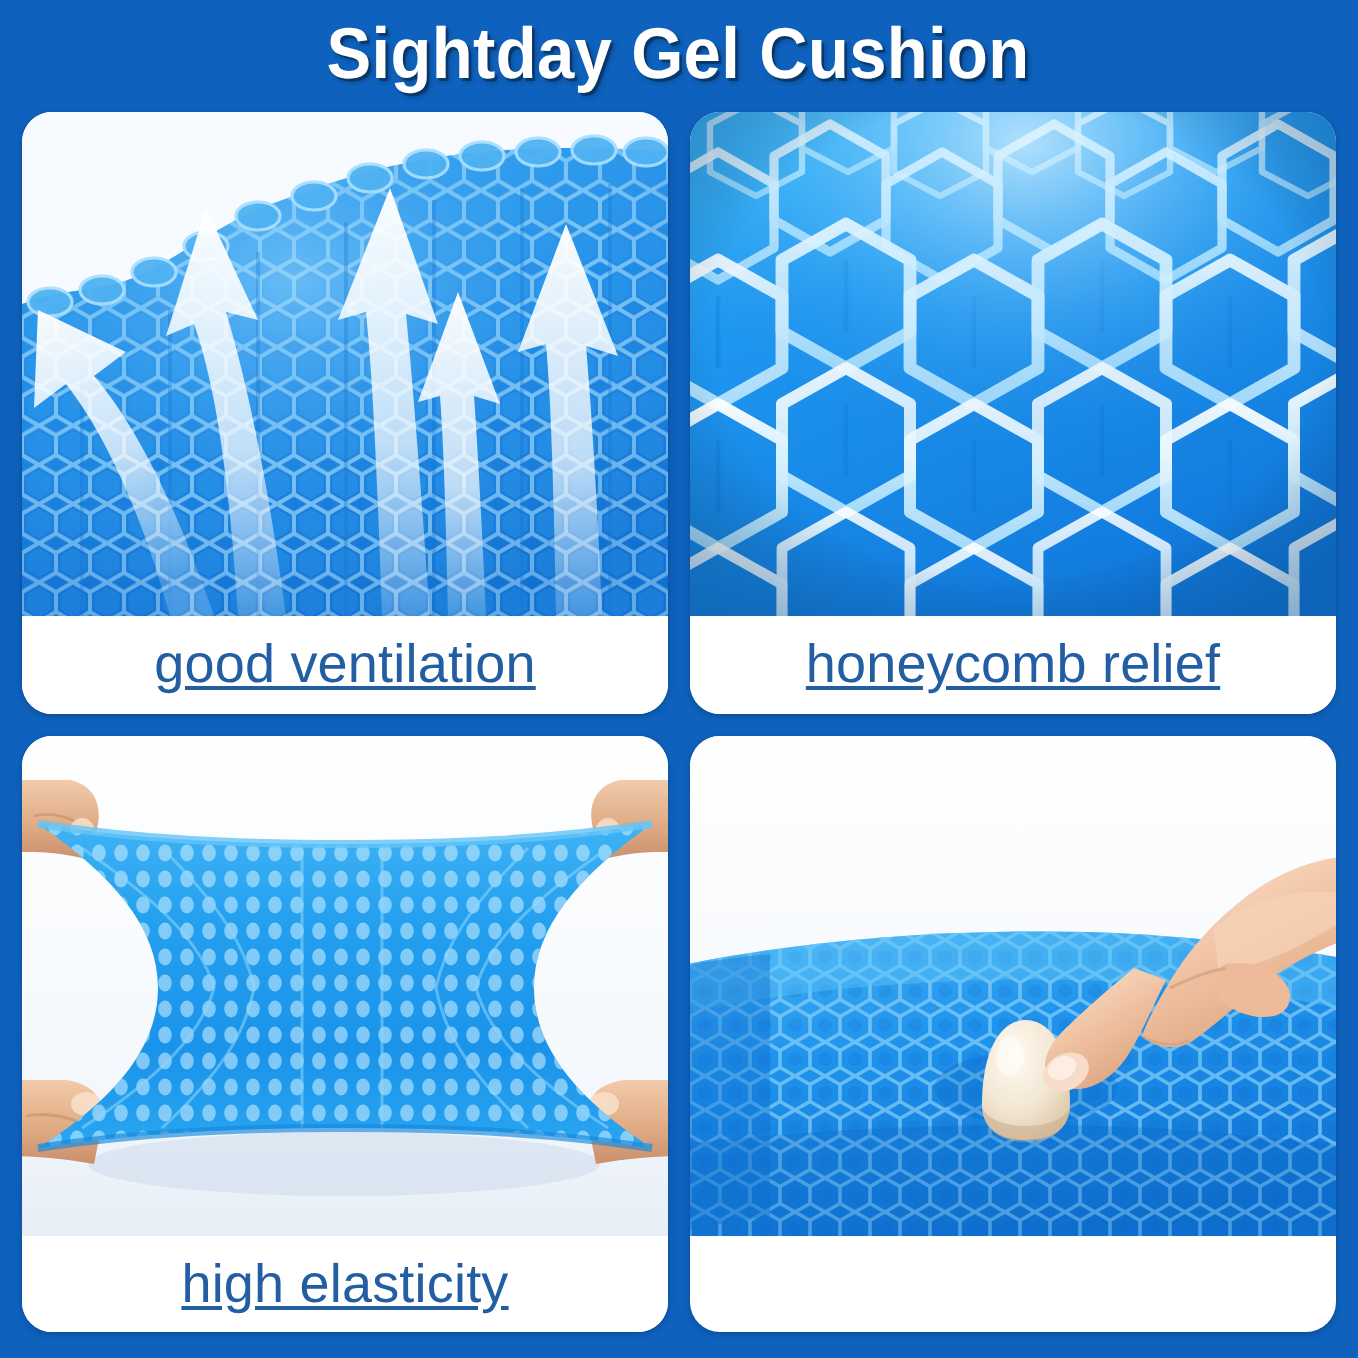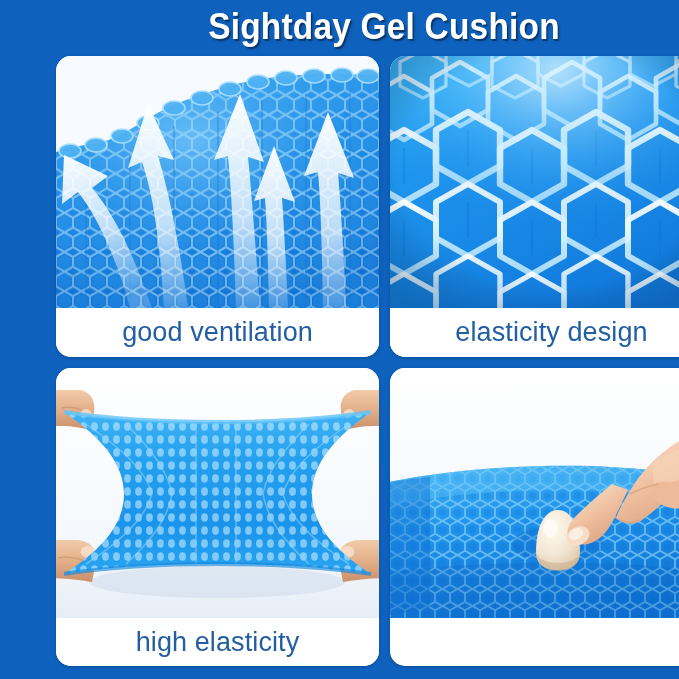--- a/index.html
+++ b/index.html
@@ -12,21 +12,20 @@
     height: 679px;
     overflow: hidden;
     font-family: "Liberation Sans", sans-serif;
   }
   .page {
     position: relative;
     width: 629px;
     height: 679px;
     background: #0e61bc;
     box-sizing: border-box;
-    margin-left: 45px;
   }
 
   
   .title-bar {
     position: absolute;
     left: 0; top: 0;
     width: 679px;
     height: 54px;
     display: flex;
     align-items: center;
@@ -84,20 +83,21 @@
   }
   .card-r1 .caption { height: 49px; }
   .card-r2 .caption { height: 48px; text-align: right; }
   .caption-text {
     color: #235ea3;
     font-family: "Liberation Sans", sans-serif;
     font-size: 27px;
     font-weight: normal;
     letter-spacing: 0.1px;
     white-space: nowrap;
+    text-decoration: underline;
   }
 </style>
 </head>
 <body>
 
 <div class="page">
 
   <div class="title-bar">
     <div class="title-text">Sightday Gel Cushion</div>
   </div>
@@ -278,21 +278,21 @@
             <line x1="142" y1="164" x2="142" y2="200"></line>
             <line x1="206" y1="146" x2="206" y2="182"></line>
             <line x1="270" y1="164" x2="270" y2="200"></line>
           </g>
 
           <rect x="0" y="0" width="323" height="252" fill="url(#h-sheen)"></rect>
           <rect x="0" y="0" width="323" height="252" fill="url(#h-vig)"></rect>
         </svg>
       </div>
       <div class="caption">
-        <span class="caption-text">elasticity design</span>
+        <span class="caption-text">honeycomb relief</span>
       </div>
     </div>
 
     <div class="card card-r2">
       <div class="photo">
         <svg viewBox="0 0 323 250" preserveAspectRatio="none" aria-hidden="true">
           <defs>
             <linearGradient id="e-gel" x1="0" y1="0" x2="0" y2="1">
               <stop offset="0%" stop-color="#3fb3f4"></stop>
               <stop offset="30%" stop-color="#24a0ef"></stop>

